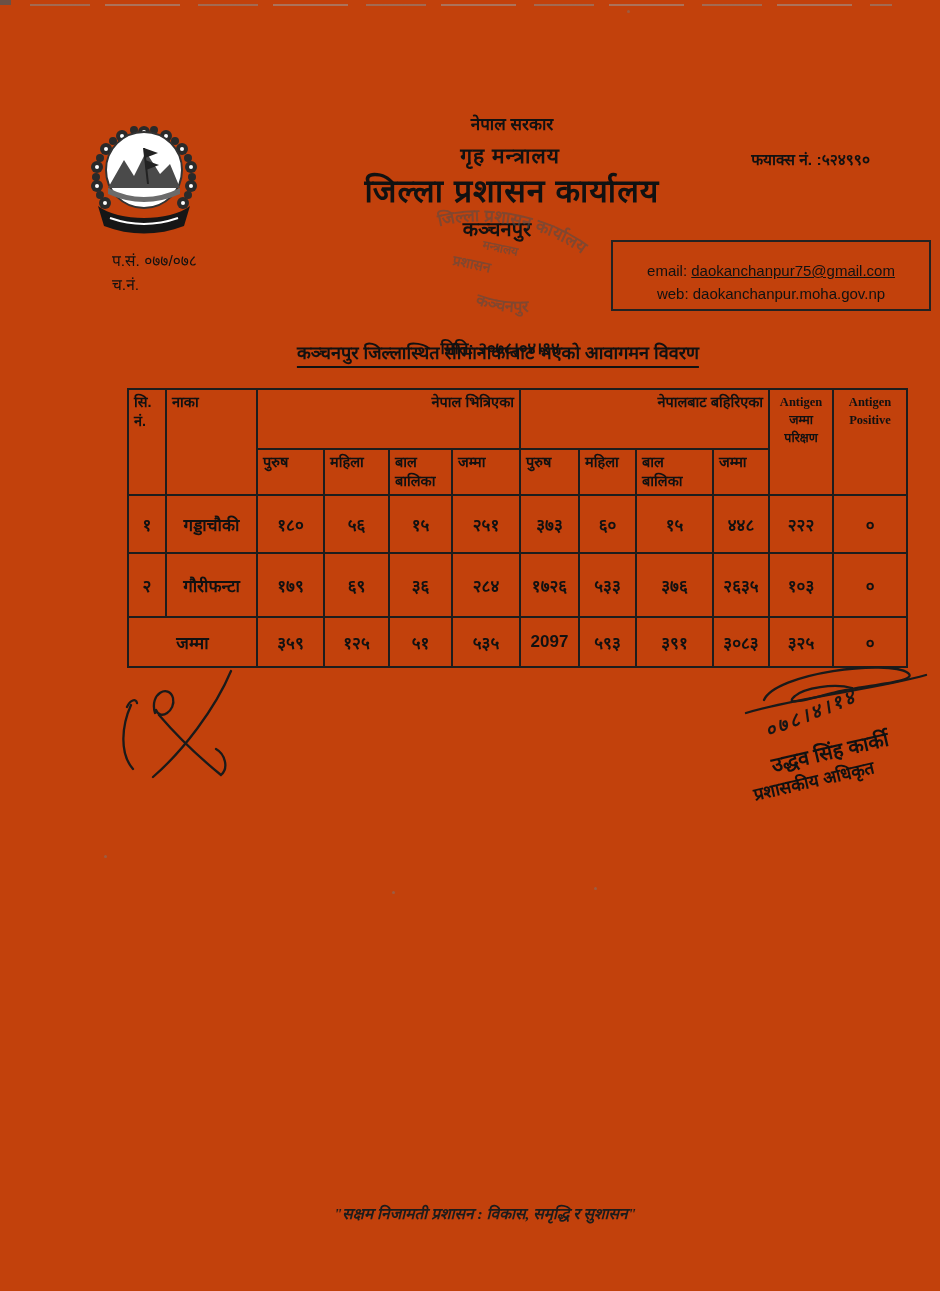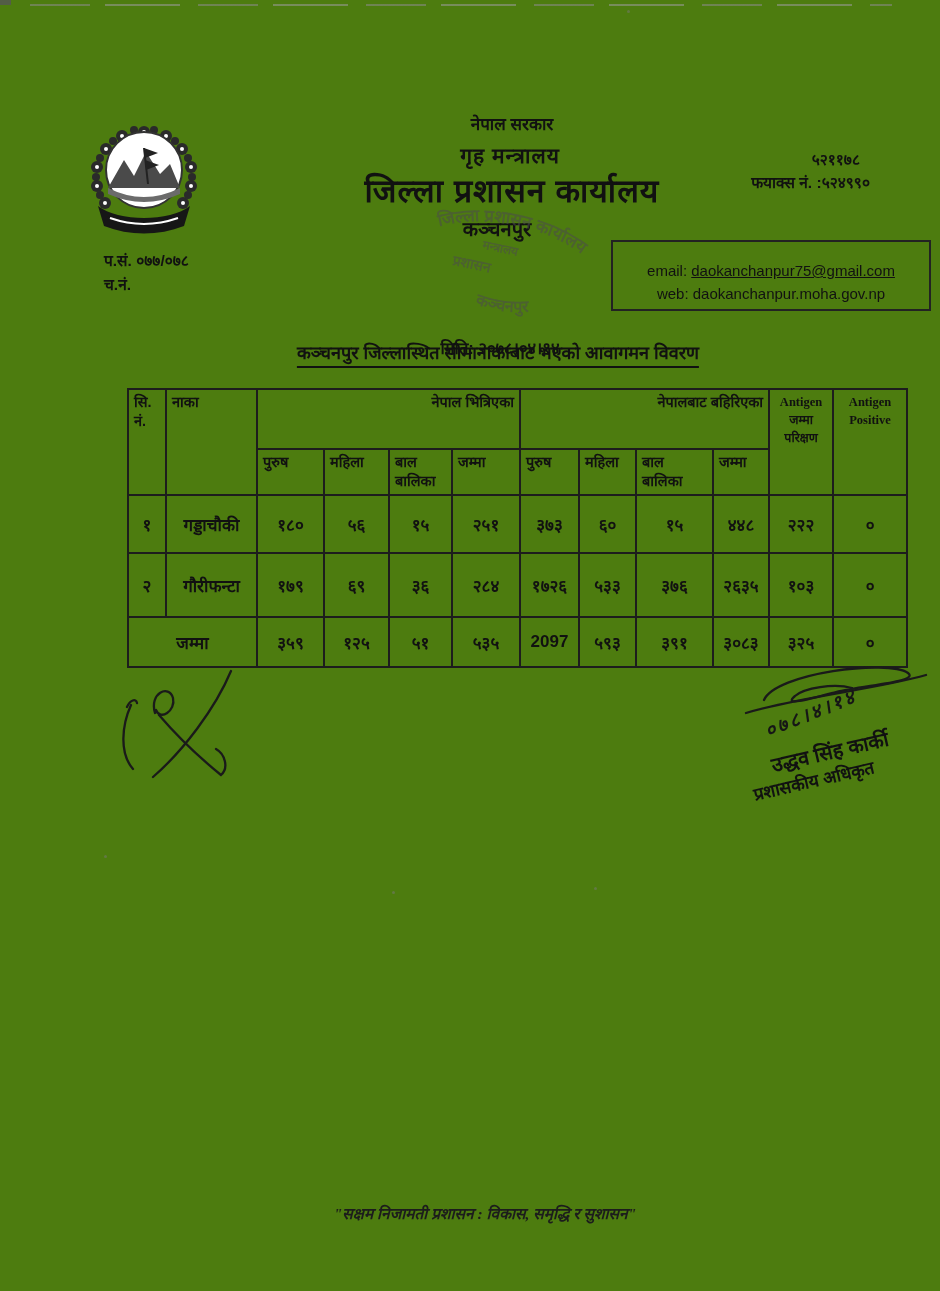--- a/index.html
+++ b/index.html
@@ -1,30 +1,30 @@
 <!DOCTYPE html>
 <html><head>
 <meta charset="utf-8">
 <style>
   html,body{margin:0;padding:0;background:#e8e8e8;}
-  .page{position:relative;width:940px;height:1291px;background:#4d7c0f;margin:0 auto;
+  .page{position:relative;width:940px;height:1291px;background:#c2410c;margin:0 auto;
         font-family:"Liberation Sans","DejaVu Sans",sans-serif;color:#111;overflow:hidden;}
   .abs{position:absolute;}
   .ctr{transform:translateX(-50%);text-align:center;white-space:nowrap;}
   
   .scanline{top:4px;left:30px;width:862px;height:2px;opacity:.55;
     background:repeating-linear-gradient(90deg,#8a8a8a 0 60px,transparent 60px 75px,#9a9a9a 75px 150px,transparent 150px 168px);}
   .corner-mark{top:0;left:0;width:11px;height:5px;background:#555;opacity:.8;}
   .speck{width:3px;height:3px;border-radius:50%;background:#777;opacity:.5;}
   
   .t-gov{top:112px;left:512px;font-size:17px;font-weight:bold;}
   .t-ministry{top:141px;left:510px;font-size:21px;font-weight:bold;letter-spacing:1px;}
   .t-office{top:168px;left:512px;font-size:32px;font-weight:bold;letter-spacing:1px;}
   .t-district{top:215px;left:497px;font-size:20px;font-weight:bold;}
-  .refs{top:249px;left:104px;font-size:15.5px;font-weight:700;line-height:24px;}
+  .refs{top:249px;left:112px;font-size:15.5px;font-weight:400;line-height:24px;}
   .phones{top:148px;left:645px;width:225px;text-align:right;font-size:15.5px;font-weight:600;line-height:23px;}
   .phones .mid{padding-right:10px;}
   .contact-box{top:240px;left:611px;width:316px;height:50px;border:2px solid #222;
      font-size:15px;line-height:23px;text-align:center;padding-top:17px;font-weight:500;}
   .contact-box .u{text-decoration:underline;}
   
   .stamp{top:192px;left:362px;width:290px;height:138px;transform:rotate(12deg);opacity:.55;pointer-events:none;}
   .stamp text{fill:#4c4c4c;font-weight:bold;font-family:"Liberation Sans",sans-serif;}
   
   .subject{top:303px;left:498px;font-size:18px;font-weight:bold;border-bottom:2px solid #111;padding-bottom:2px;margin-top:37px;}
@@ -123,21 +123,20 @@
       <textPath href="#arcBottom" startOffset="50%" text-anchor="middle">कञ्चनपुर</textPath>
     </text>
   </svg>
 
   <div class="abs refs">
     <div>प.सं. ०७७/०७८</div>
     <div>च.नं.</div>
   </div>
 
   <div class="abs phones">
-    <div class="mid">५२११७८</div>
     <div>फयाक्स नं. :५२४९९०</div>
   </div>
 
   <div class="abs contact-box">
     <div><span>email:</span>
       <span class="u">daokanchanpur75@gmail.com</span></div>
     <div><span>web:</span>
       <span>daokanchanpur.moha.gov.np</span></div>
   </div>
 

